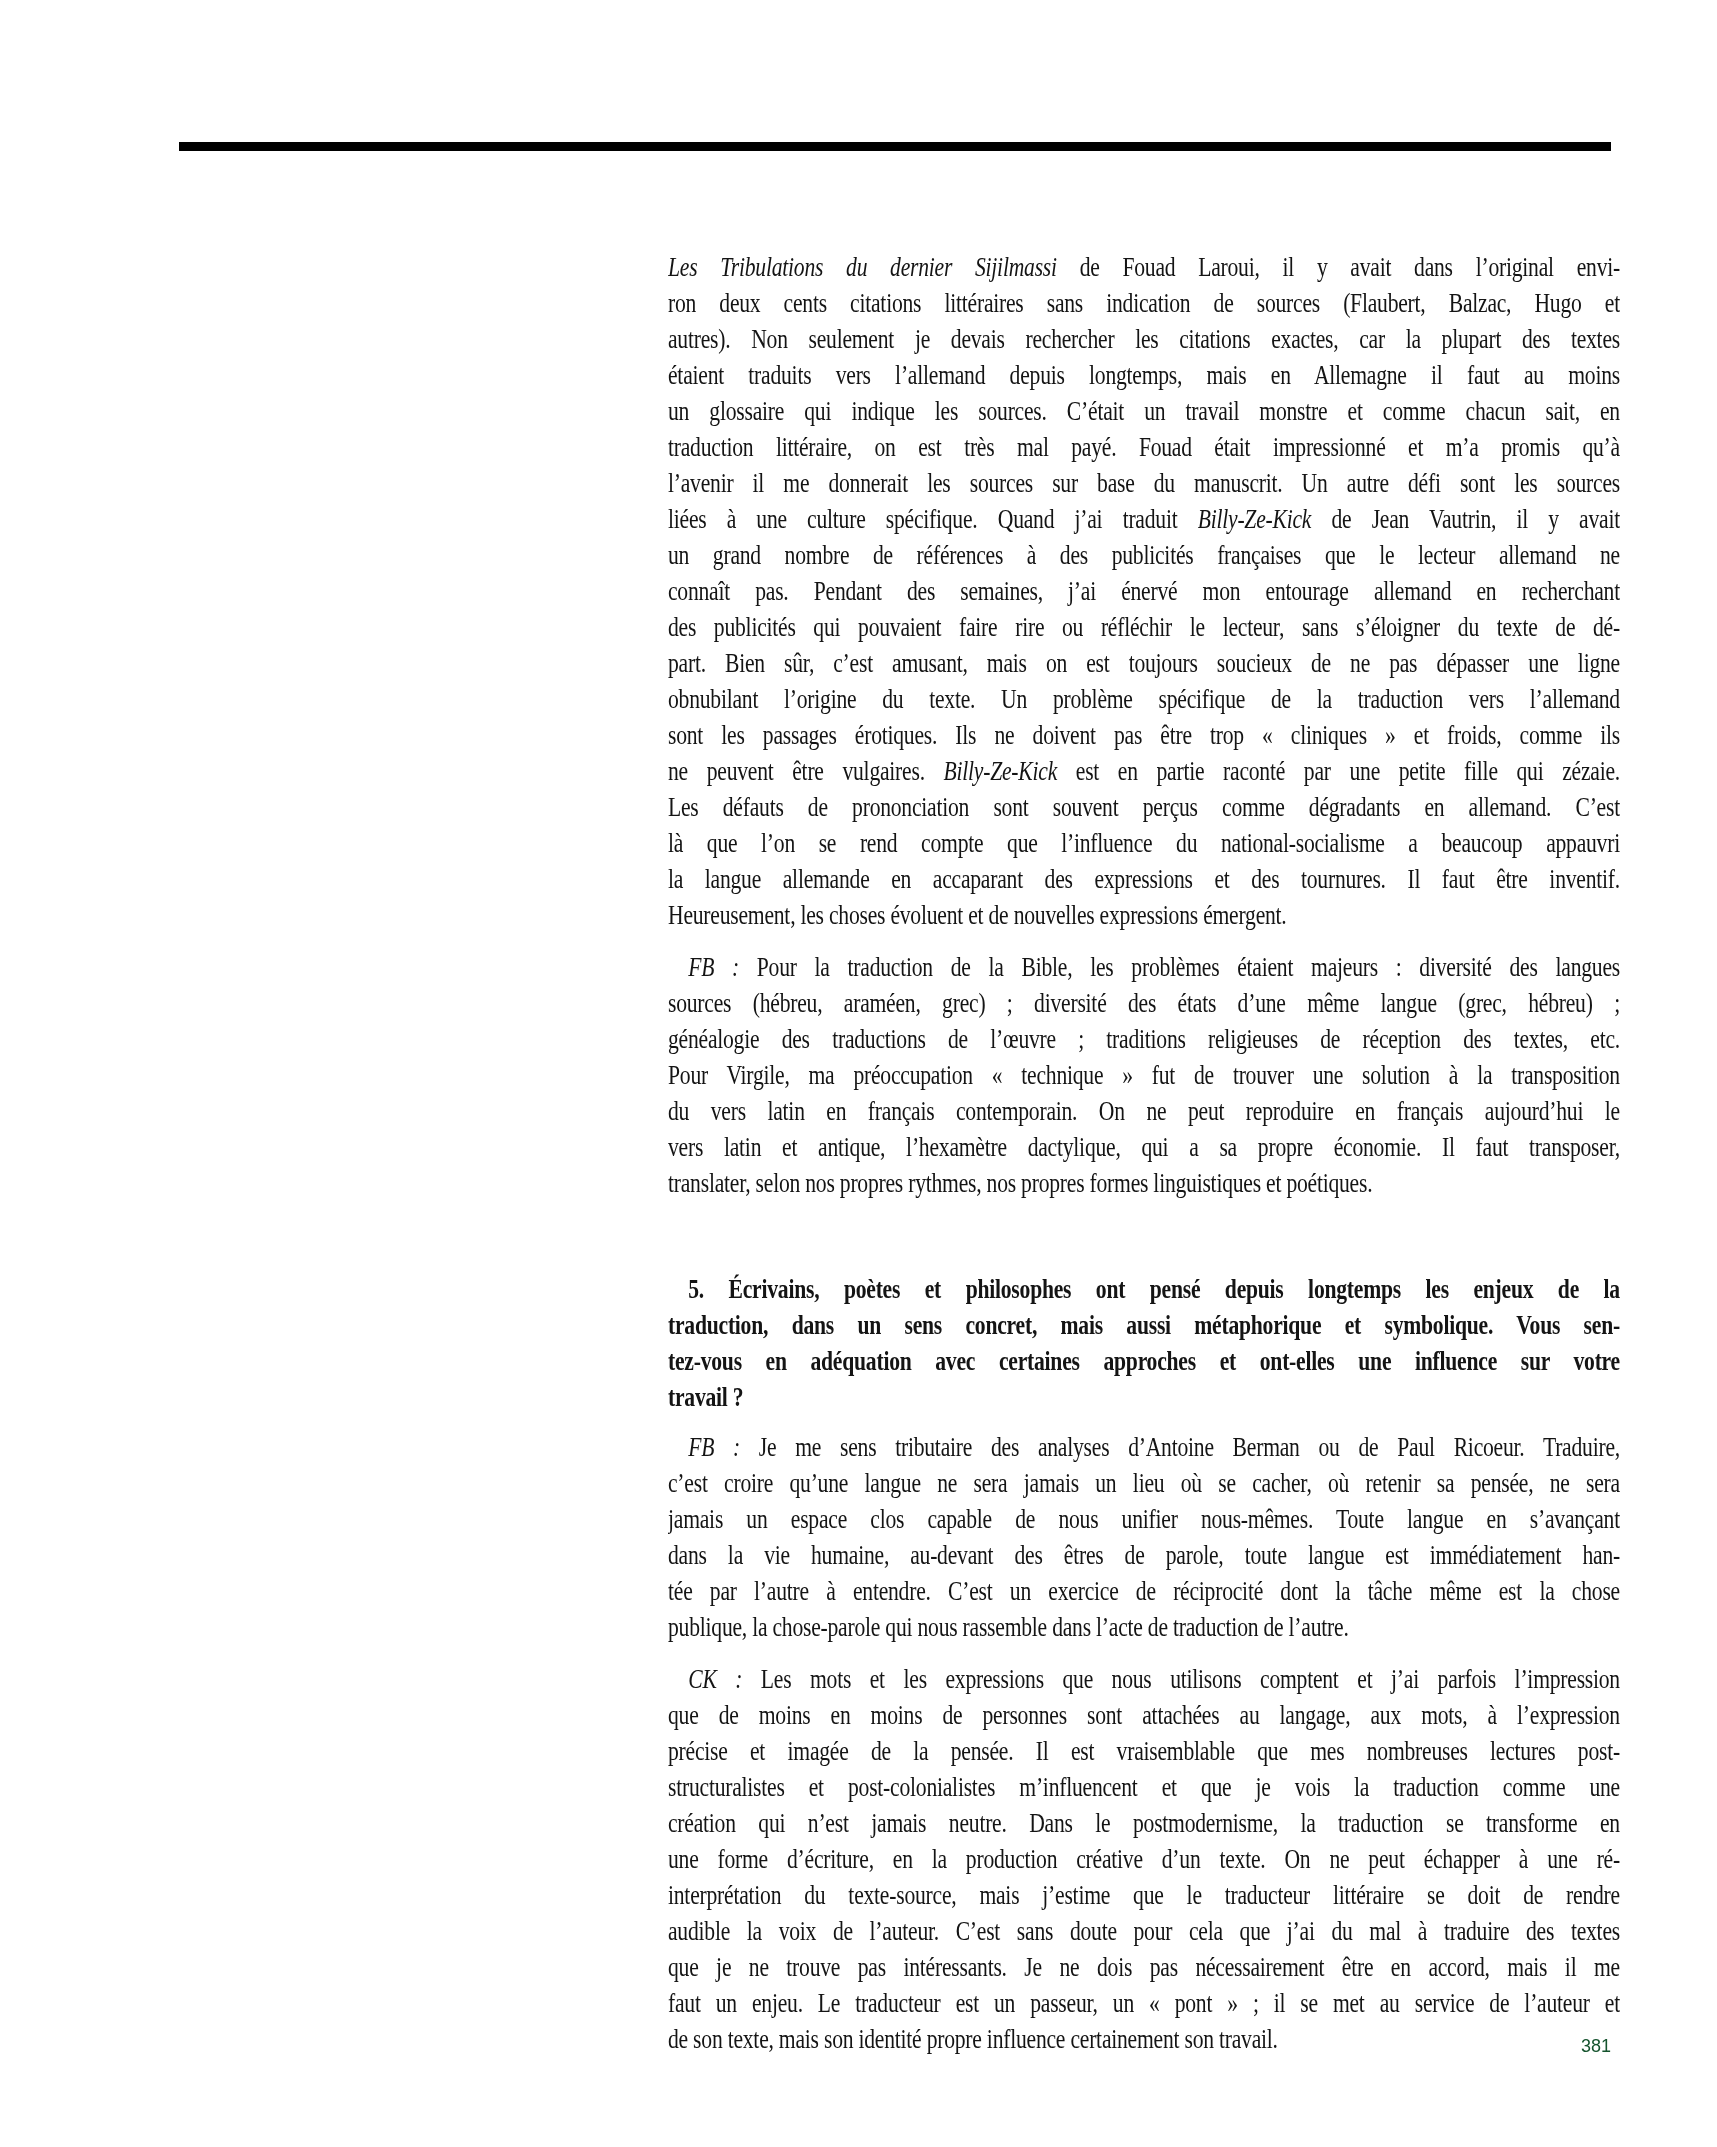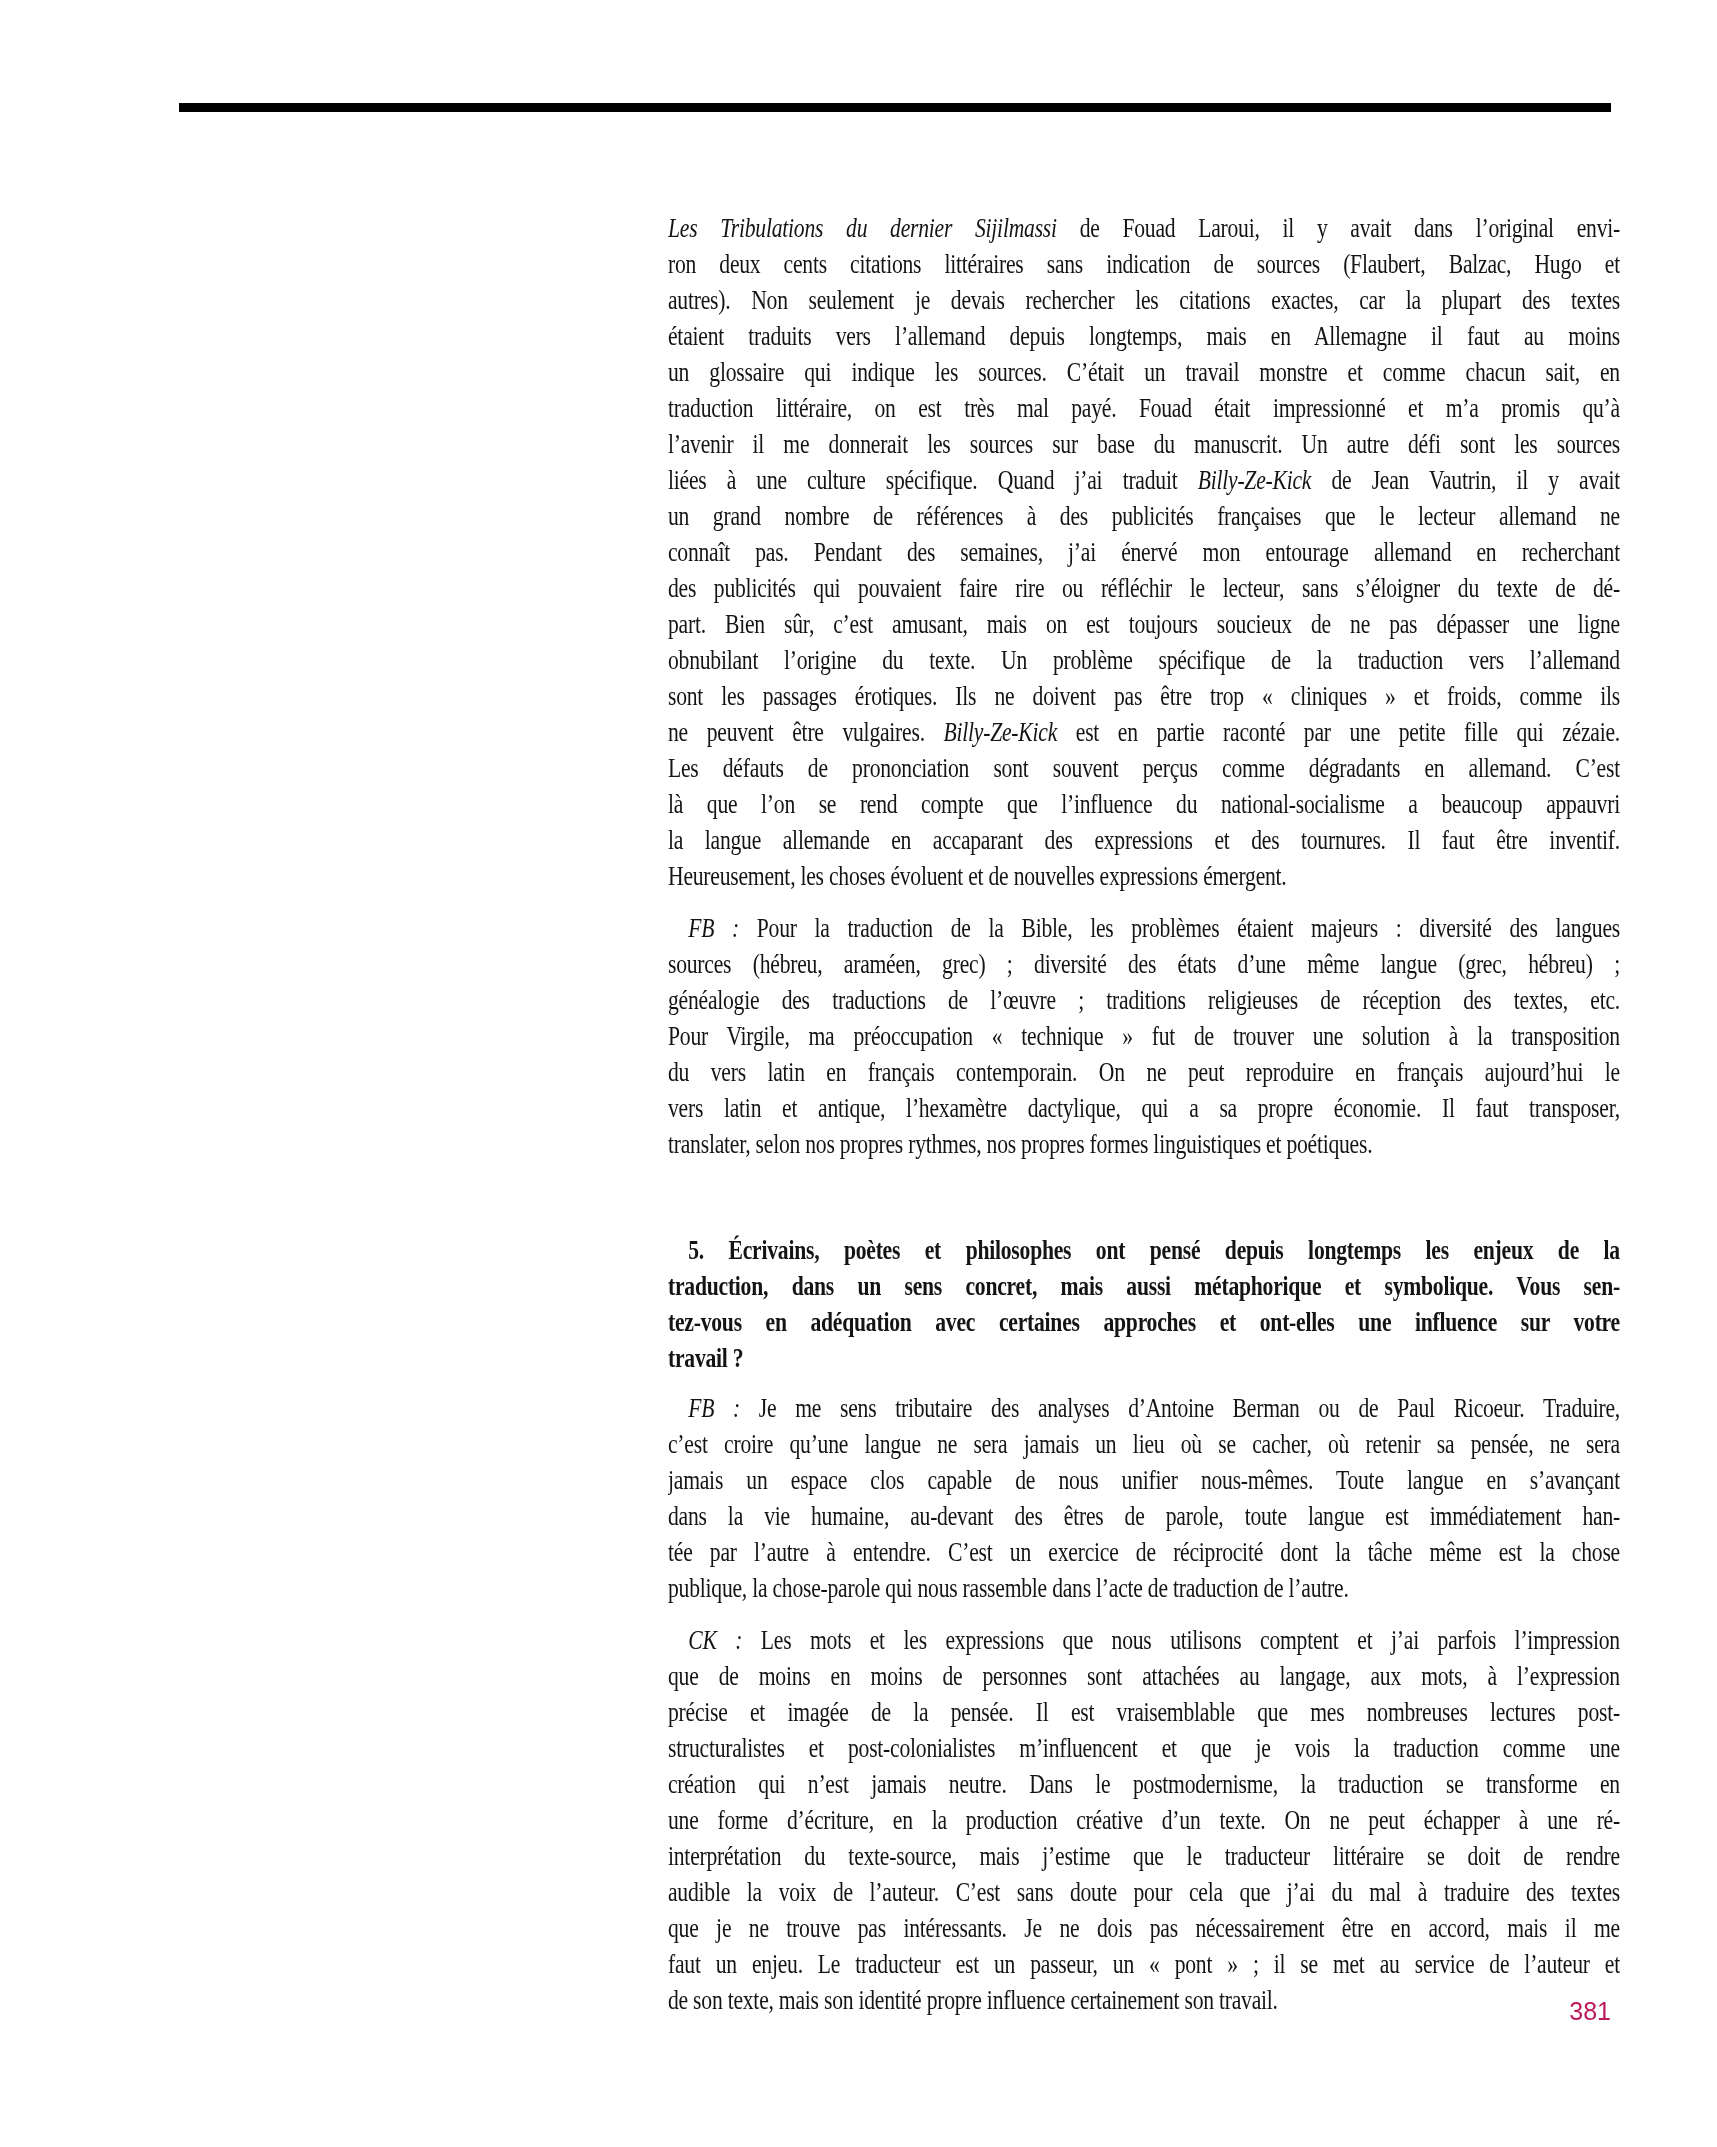--- a/index.html
+++ b/index.html
@@ -5,20 +5,21 @@
   html, body { margin: 0; padding: 0; }
   body {
     width: 1718px; height: 2147px;
     background: #ffffff;
     position: relative;
     overflow: hidden;
   }
   .page {
     position: absolute; inset: 0;
     background: #ffffff;
+    margin-top: 39px;
   }
   .top-rule {
     position: absolute;
     left: 179px; top: 103px;
     width: 1432px; height: 9.1px;
     background: #000000;
   }
   .text-column {
     position: absolute;
     left: 668px; top: 210px;
@@ -48,22 +49,22 @@
   }
   .block.indent .line:first-child { text-indent: 25.6px; }
   .it { font-style: italic; }
   .page-number {
     position: absolute;
     top: 1997px;
     left: 1462px;
     width: 149px;
     text-align: right;
     font-family: "Liberation Sans", "DejaVu Sans", sans-serif;
-    font-size: 25px;
-    color: #be185d;
+    font-size: 18px;
+    color: #14532d;
   }
 </style>
 </head>
 <body>
 
 <div class="page" data-name="book-page" style="background: rgb(255, 255, 255);">
   <div class="top-rule" data-name="header-rule" style="background: rgb(0, 0, 0);"></div>
   <div class="text-column" data-name="text-column" style="color: rgb(20, 20, 20);">
       <div class="block paragraph" data-name="continuation-paragraph">
         <div class="line" data-name="text-line"><span class="it" data-name="italic-text-run">Les Tribulations du dernier Sijilmassi</span><span data-name="text-run"> de Fouad Laroui, il y avait dans l’original envi-</span></div>

